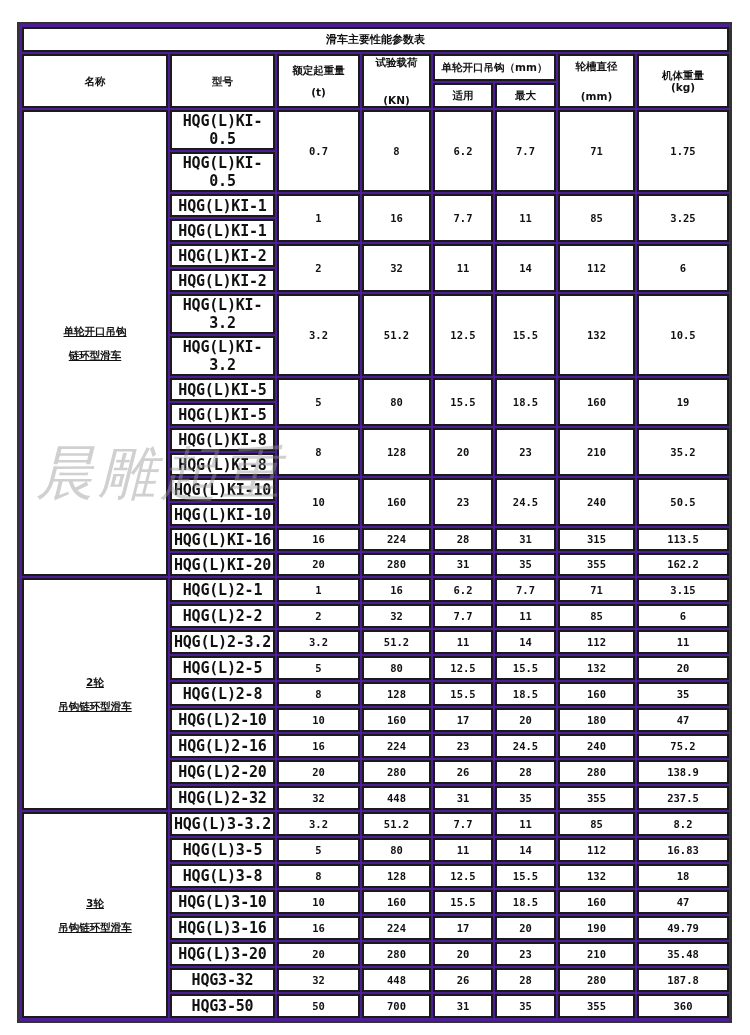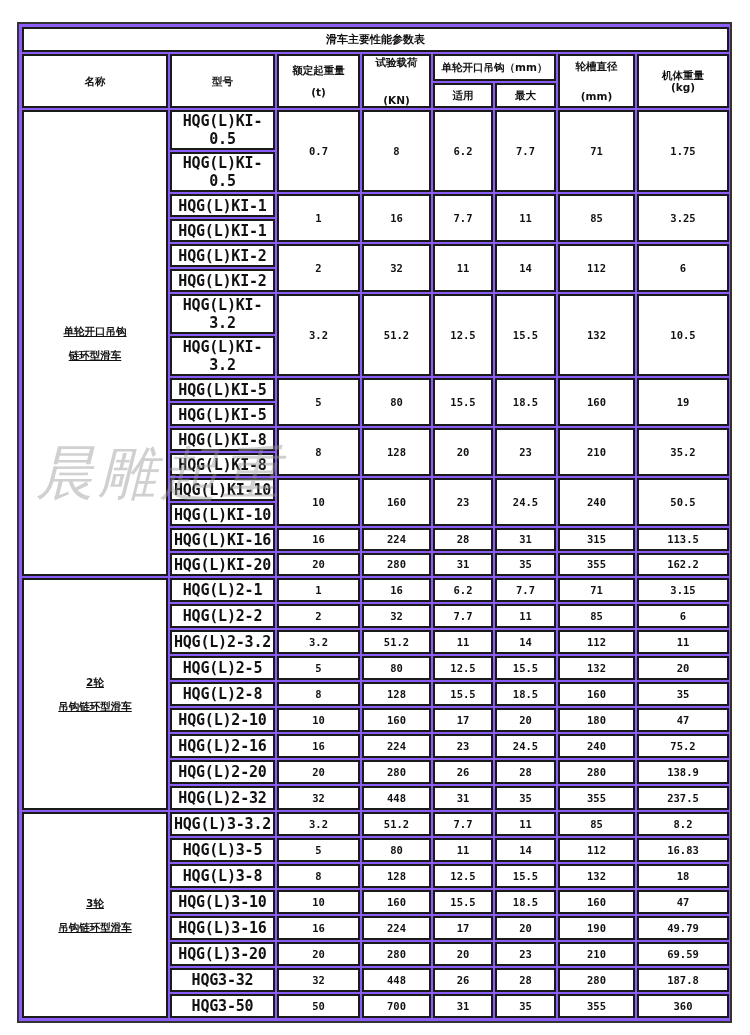--- a/index.html
+++ b/index.html
@@ -1,19 +1,19 @@
 <!DOCTYPE html>
 <html><head>
 <meta charset="utf-8">
 <style>
   html, body { margin:0; padding:0; background:#ffffff; }
   body { width:750px; height:1035px; position:relative; overflow:hidden;
          font-family:"DejaVu Sans", "Liberation Sans", sans-serif; color:#111; }
   .frame { position:absolute; left:17px; top:22px; width:709px;
-           border:2px solid #333; padding:1px; background:#8b5cf6; }
+           border:2px solid #333; padding:1px; background:#4c1d95; }
   table { border-collapse:separate; border-spacing:2px; width:100%; table-layout:fixed; }
   td { border:2px solid #1a1a1a; background:#fff; text-align:center; vertical-align:middle;
        font-size:11px; font-weight:bold; padding:0; line-height:1.2; }
   td.title { height:21px; font-size:11px; }
   td.hdr { font-size:10.5px; }
   td.model { font-family:"DejaVu Sans Mono","Liberation Mono", monospace; font-size:15px; font-weight:bold; letter-spacing:-0.2px; }
   td.num { font-family:"DejaVu Sans Mono","Liberation Mono", monospace; font-size:10.5px; }
   td.cat { font-size:10.5px; line-height:2.3;text-decoration:underline; }
   tr.r { height:23px; }
   tr.r2 { height:24px; }
@@ -307,21 +307,21 @@
           <td class="num" rowspan="1">190</td>
           <td class="num" rowspan="1">49.79</td>
         </tr>
         <tr class="r2">
           <td class="model">HQG(L)3-20</td>
           <td class="num" rowspan="1">20</td>
           <td class="num" rowspan="1">280</td>
           <td class="num" rowspan="1">20</td>
           <td class="num" rowspan="1">23</td>
           <td class="num" rowspan="1">210</td>
-          <td class="num" rowspan="1">69.59</td>
+          <td class="num" rowspan="1">35.48</td>
         </tr>
         <tr class="r2">
           <td class="model">HQG3-32</td>
           <td class="num" rowspan="1">32</td>
           <td class="num" rowspan="1">448</td>
           <td class="num" rowspan="1">26</td>
           <td class="num" rowspan="1">28</td>
           <td class="num" rowspan="1">280</td>
           <td class="num" rowspan="1">187.8</td>
         </tr>

